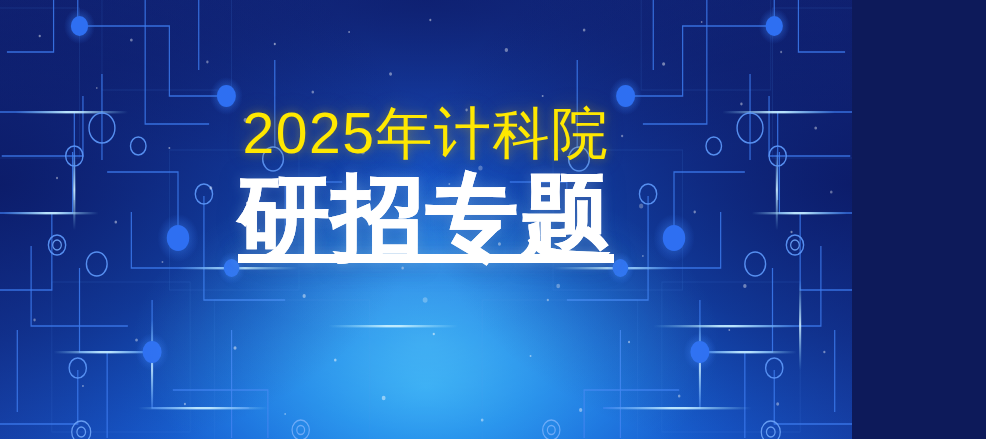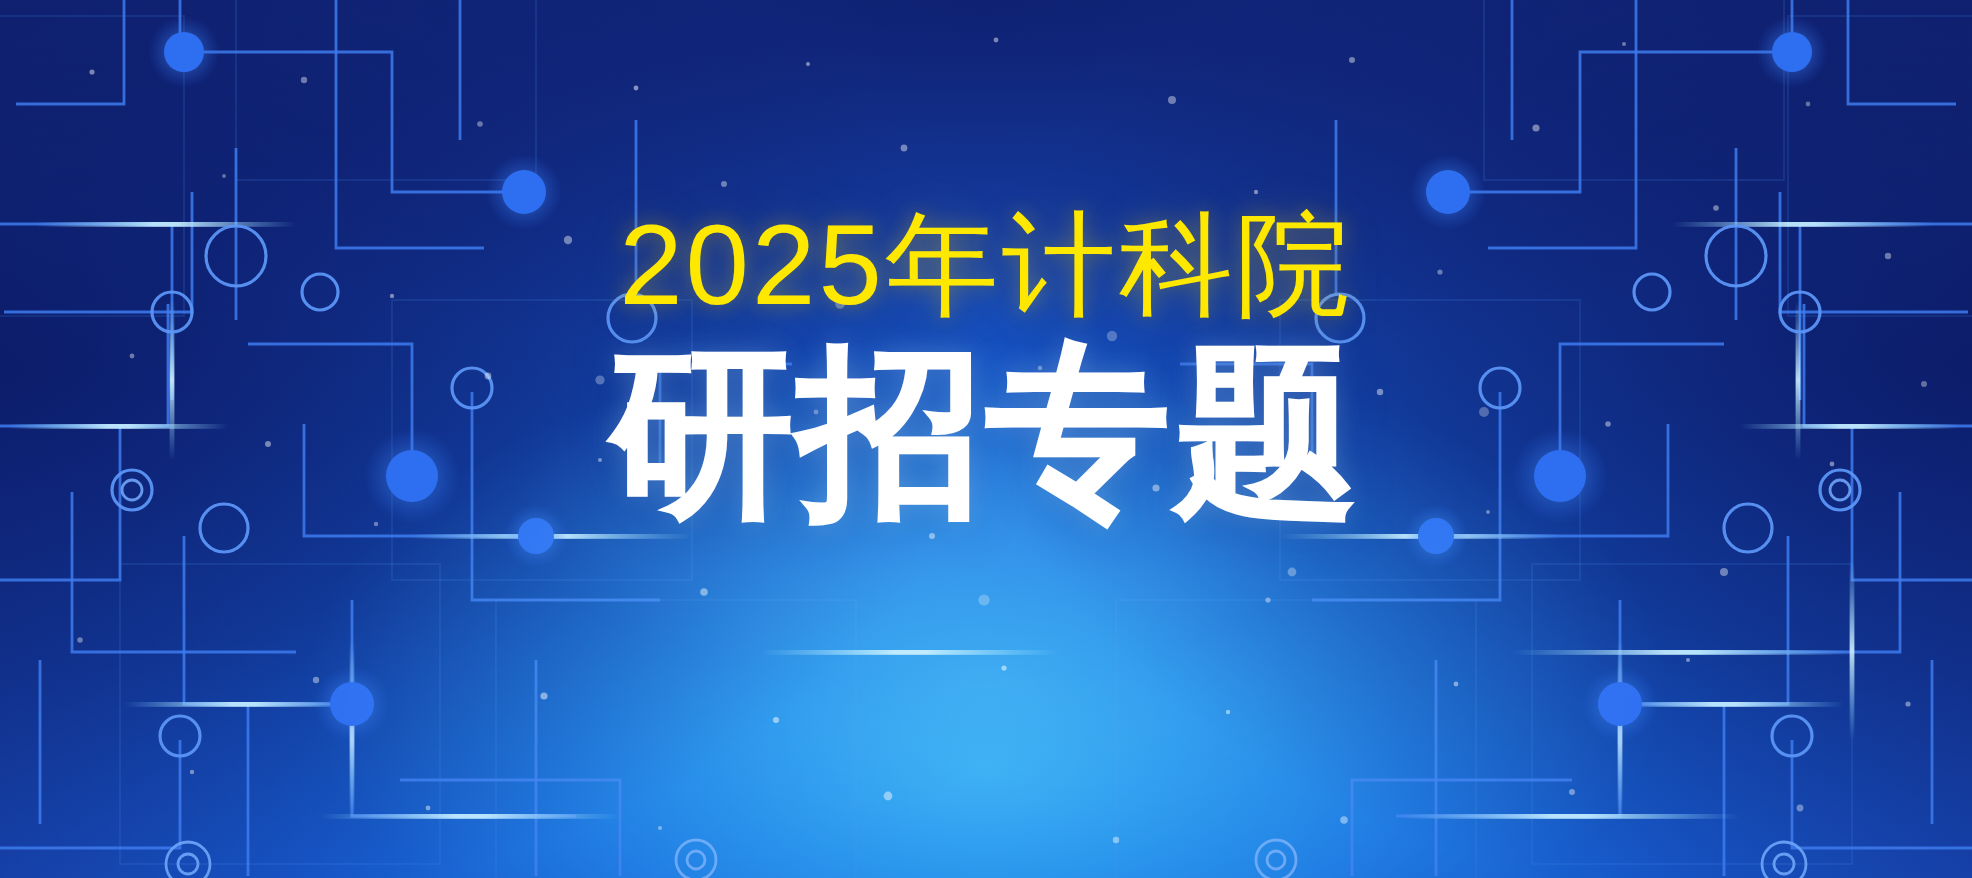--- a/index.html
+++ b/index.html
@@ -7,21 +7,21 @@
     margin: 0;
     padding: 0;
     background: #0d1a5a;
   }
   body {
     font-family: "Liberation Sans", "DejaVu Sans", sans-serif;
   }
 
   .banner {
     position: relative;
-    width: 986px;
+    width: 852px;
     height: 439px;
     overflow: hidden;
     background: #737373;
   }
 
   
   .bg-base {
     position: absolute;
     inset: 0;
     background:
@@ -94,20 +94,21 @@
     margin-top: 8px;
     font-size: 92px;
     line-height: 1.02;
     font-weight: 700;
     color: #ffffff;
     letter-spacing: 2px;
     text-shadow:
       0 0 14px rgba(180,225,255,0.30),
       0 2px 24px rgba(10,50,130,0.35);
     white-space: nowrap;
+    text-decoration: underline;
     -webkit-text-stroke: 1.2px #ffffff;
   }
 </style>
 </head>
 <body>
 
 <div class="banner">
 
   <div class="bg-base"></div>
   <div class="bg-corner-dark"></div>

